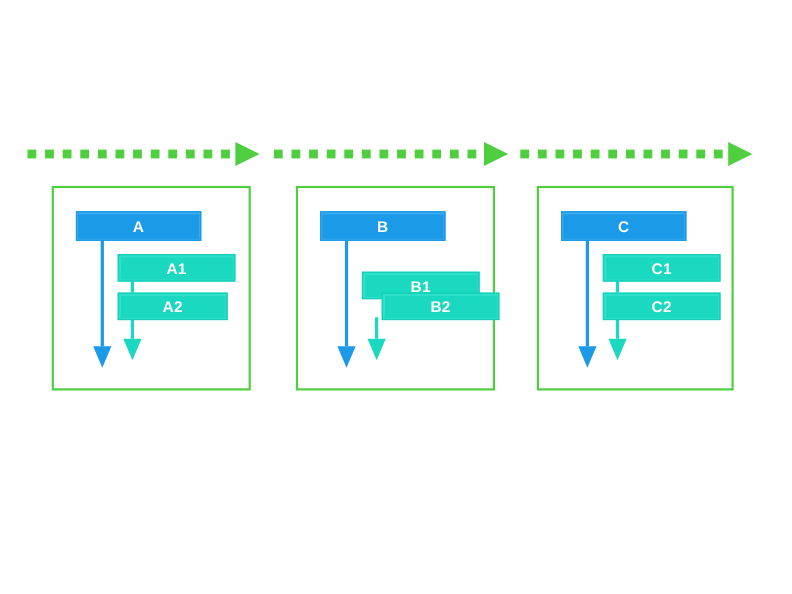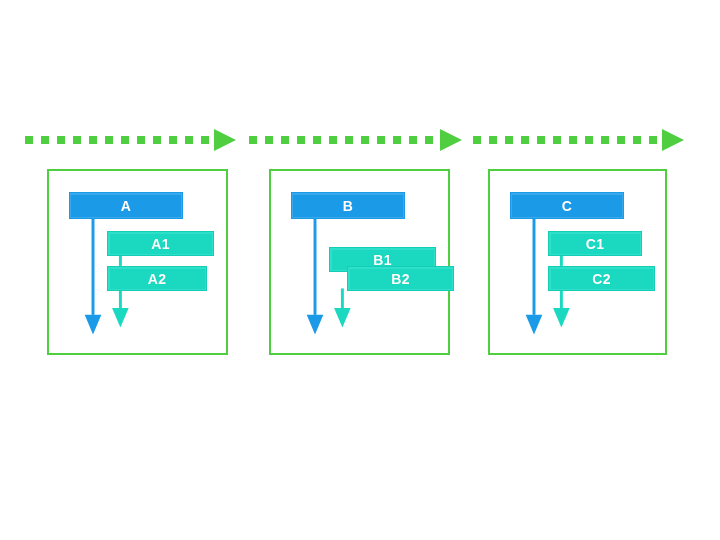--- a/index.html
+++ b/index.html
@@ -159,21 +159,21 @@
         <svg class="panel-svg" viewBox="0 0 179 186" preserveAspectRatio="none">
           <rect x="43.5" y="48" width="3" height="99" fill="#1b9ae8"></rect>
           <polygon points="36.5,147 53.5,147 45,167" fill="#1b9ae8"></polygon>
           <rect x="71.5" y="120" width="3" height="20" fill="#1ad9c0"></rect>
           <polygon points="64.5,140 81.5,140 73,160" fill="#1ad9c0"></polygon>
           <rect x="71.5" y="83" width="3" height="14" fill="#1ad9c0"></rect>
         </svg>
         <div class="node node-main" style="left: 20px; top: 21px; width: 114px; height: 27px;">
           <span class="node-inner">C</span>
         </div>
-        <div class="node node-sub" style="left: 58px; top: 60px; width: 94px; height: 25px;">
+        <div class="node node-sub" style="left: 58px; top: 60px; width: 107px; height: 25px;">
           <span class="node-inner">C1</span>
         </div>
         <div class="node node-sub" style="left: 58px; top: 95px; width: 107px; height: 25px; justify-content: center;">
           <span class="node-inner">C2</span>
         </div>
       </div>
     </div>
 
 </div>
 

